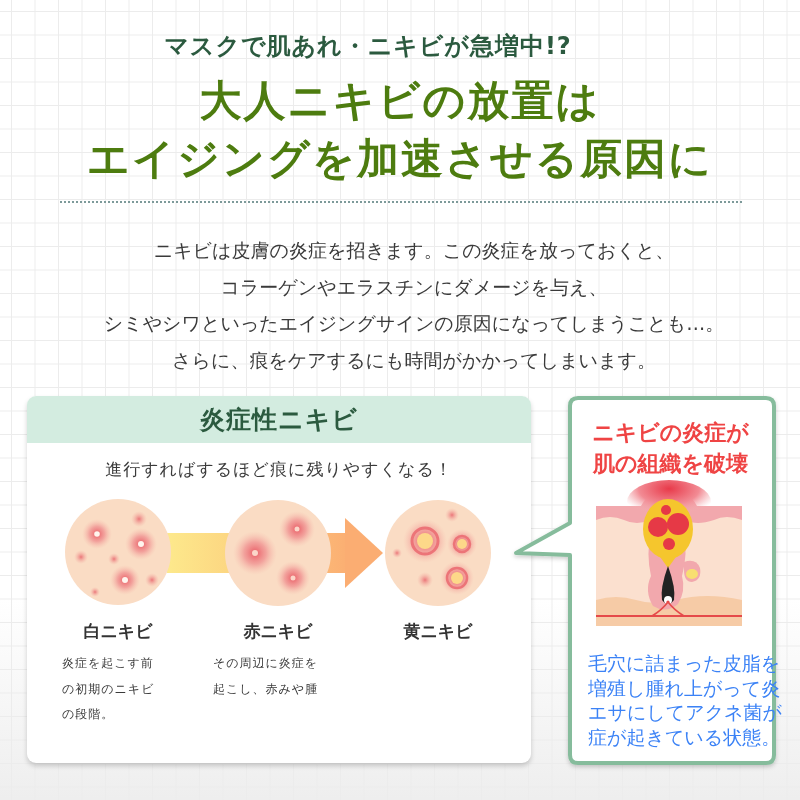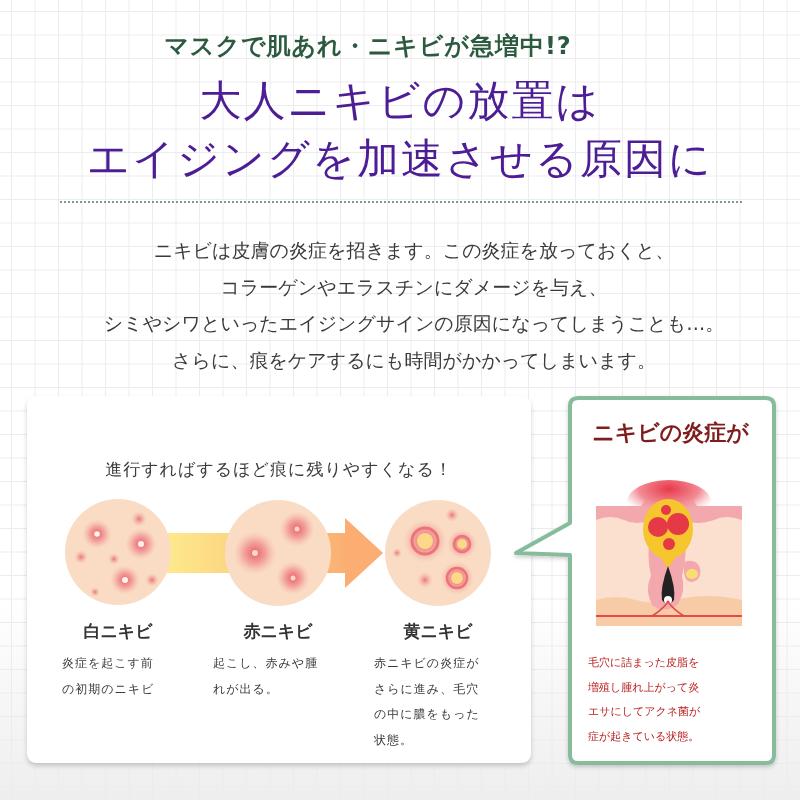--- a/index.html
+++ b/index.html
@@ -19,21 +19,21 @@
     .abs { position: absolute; }
 
     
     .kicker {
       left: 0; width: 736px; top: 30px;
       text-align: center; font-size: 24px; font-weight: bold;
       color: #2b5a3f; letter-spacing: 1px;
     }
     .title {
       left: 0; width: 800px; text-align: center;
-      font-size: 42px; font-weight: normal; color: #4c1d95; letter-spacing: 2px;
+      font-size: 42px; font-weight: bold; color: #4d7c0f; letter-spacing: 2px;
       line-height: 1;
     }
     .title.l1 { top: 80px; }
     .title.l2 { top: 138px; }
     .divider {
       left: 60px; top: 201px; width: 682px; height: 0;
       border-top: 2px dotted #7d9a9a;
     }
 
     
@@ -70,45 +70,46 @@
     }
     .stage-desc span { display: block; white-space: nowrap; }
 
     .illustration { position: absolute; left: 0; top: 0; }
 
     
     .bubble-svg { left: 500px; top: 390px; }
     .bubble-title {
       left: 566px; width: 209px; top: 417px;
       text-align: center; font-size: 22px; font-weight: bold;
-      color: #7f1d1d; line-height: 31px;
+      color: #ef4444; line-height: 31px;
     }
     .bubble-title span { display: block; white-space: nowrap; }
     .bubble-desc {
       left: 588px; width: 180px; top: 651px;
-      font-size: 11px; line-height: 24.5px; color: #b91c1c;
+      font-size: 19px; line-height: 24.5px; color: #3b82f6;
     }
     .bubble-desc span { display: block; white-space: nowrap; }
   </style>
 </head>
 <body>
 
 <div class="abs kicker">マスクで肌あれ・ニキビが急増中!?</div>
 <div class="abs title l1">大人ニキビの放置は</div>
 <div class="abs title l2">エイジングを加速させる原因に</div>
 <div class="abs divider"></div>
 
 <div class="abs para">
   <span>ニキビは皮膚の炎症を招きます。この炎症を放っておくと、</span>
   <span>コラーゲンやエラスチンにダメージを与え、</span>
   <span>シミやシワといったエイジングサインの原因になってしまうことも…。</span>
   <span>さらに、痕をケアするにも時間がかかってしまいます。</span>
 </div>
 
 <div class="abs panel">
+  <div class="panel-head">炎症性ニキビ</div>
   <div class="panel-sub">進行すればするほど痕に残りやすくなる！</div>
 
   <svg class="illustration" width="504" height="220" viewBox="0 0 504 220">
     <defs>
       <linearGradient id="arrowGrad" x1="0" x2="1" y1="0" y2="0">
         <stop offset="0" stop-color="#fde98c"></stop>
         <stop offset="0.45" stop-color="#fcd07e"></stop>
         <stop offset="1" stop-color="#fbad72"></stop>
       </linearGradient>
       <radialGradient id="spotR">
@@ -169,30 +170,25 @@
     </g>
   </svg>
 
   <div class="stage" style="left:26px;">白ニキビ</div>
   <div class="stage" style="left:186px;">赤ニキビ</div>
   <div class="stage" style="left:346px;">黄ニキビ</div>
 
   <div class="stage-desc" style="left:35px;">
     <span>炎症を起こす前</span>
     <span>の初期のニキビ</span>
+    <span>の段階。</span>
   </div>
   <div class="stage-desc" style="left:186px;">
+    <span>その周辺に炎症を</span>
     <span>起こし、赤みや腫</span>
-    <span>れが出る。</span>
-  </div>
-  <div class="stage-desc" style="left:347px;">
-    <span>赤ニキビの炎症が</span>
-    <span>さらに進み、毛穴</span>
-    <span>の中に膿をもった</span>
-    <span>状態。</span>
   </div>
 </div>
 
 <svg class="abs bubble-svg" width="290" height="385" viewBox="0 0 290 385">
   <defs>
     <filter id="bshadow" x="-10%" y="-10%" width="120%" height="120%">
       <feDropShadow dx="0" dy="2" stdDeviation="2" flood-color="#000" flood-opacity="0.2"></feDropShadow>
     </filter>
   </defs>
   <path d="M 78 8 L 266 8 Q 274 8 274 16 L 274 365 Q 274 373 266 373 L 78 373 Q 70 373 70 365 L 70 165 L 16 163 L 70 133 L 70 16 Q 70 8 78 8 Z" fill="#ffffff" stroke="#86bc9c" stroke-width="4" stroke-linejoin="round" filter="url(#bshadow)"></path>
@@ -231,20 +227,21 @@
     <path d="M72 106 Q66 114 56 120" stroke="#e54a4a" stroke-width="1.6" fill="none"></path>
     <path d="M72 106 Q78 114 88 120" stroke="#e54a4a" stroke-width="1.6" fill="none"></path>
 
     <path d="M88 66 Q100 62 104 72 Q106 84 96 86 Q88 86 88 74 Z" fill="#f2a8ad"></path>
     <ellipse cx="96" cy="78" rx="6" ry="5" fill="#f8df70"></ellipse>
   </g>
 </svg>
 
 <div class="abs bubble-title">
   <span>ニキビの炎症が</span>
+  <span>肌の組織を破壊</span>
 </div>
 
 <div class="abs bubble-desc">
   <span>毛穴に詰まった皮脂を</span>
   <span>増殖し腫れ上がって炎</span>
   <span>エサにしてアクネ菌が</span>
   <span>症が起きている状態。</span>
 </div>
 
 </body></html>

